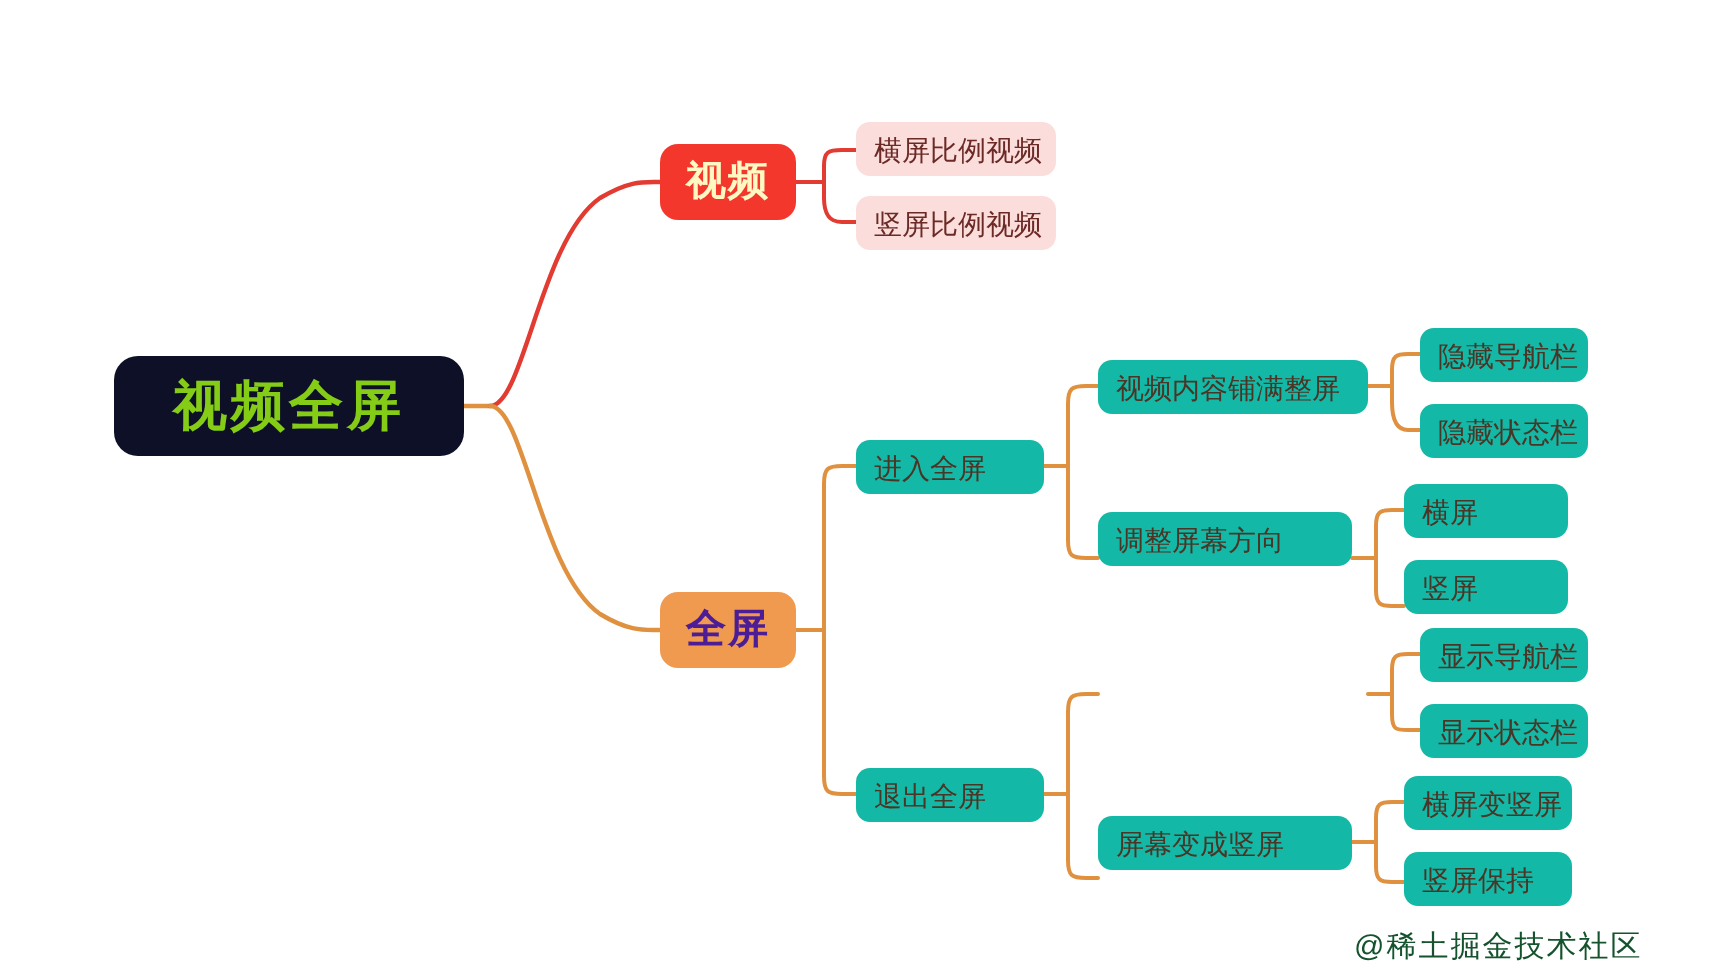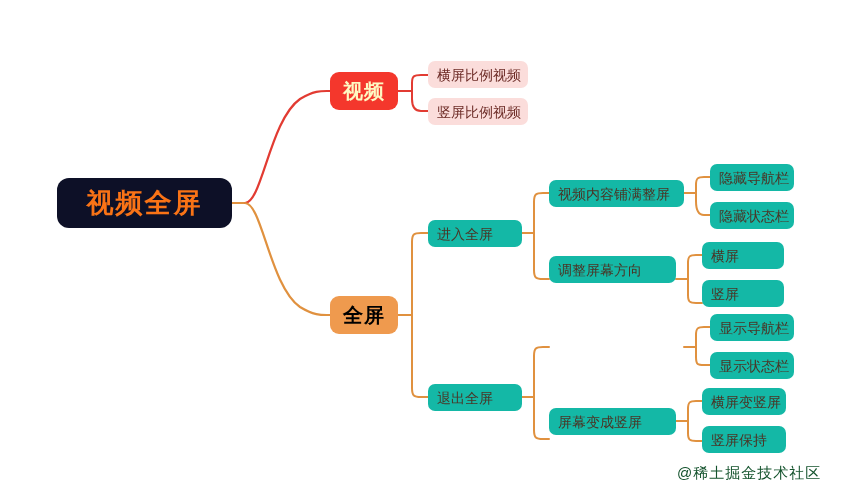--- a/index.html
+++ b/index.html
@@ -28,39 +28,39 @@
   .node {
     position: absolute;
     box-sizing: border-box;
     display: flex;
     align-items: center;
     white-space: nowrap;
     line-height: 1;
   }
   .node-root {
     background: #0d1027;
-    color: #f97316;
+    color: #84cc16;
     border-radius: 12px;
     font-size: 27px;
     font-weight: 700;
     letter-spacing: 2px;
     justify-content: center;
   }
   .node-l1-red {
     background: #f4372c;
     color: #fef9c3;
     border-radius: 9px;
     font-size: 20px;
     font-weight: 700;
     letter-spacing: 1px;
     justify-content: center;
   }
   .node-l1-orange {
     background: #ef9a4e;
-    color: #000000;
+    color: #4c1d95;
     border-radius: 9px;
     font-size: 20px;
     font-weight: 700;
     letter-spacing: 1px;
     justify-content: center;
   }
   .node-pink {
     background: #fbdddb;
     color: #6b2a25;
     border-radius: 7px;

